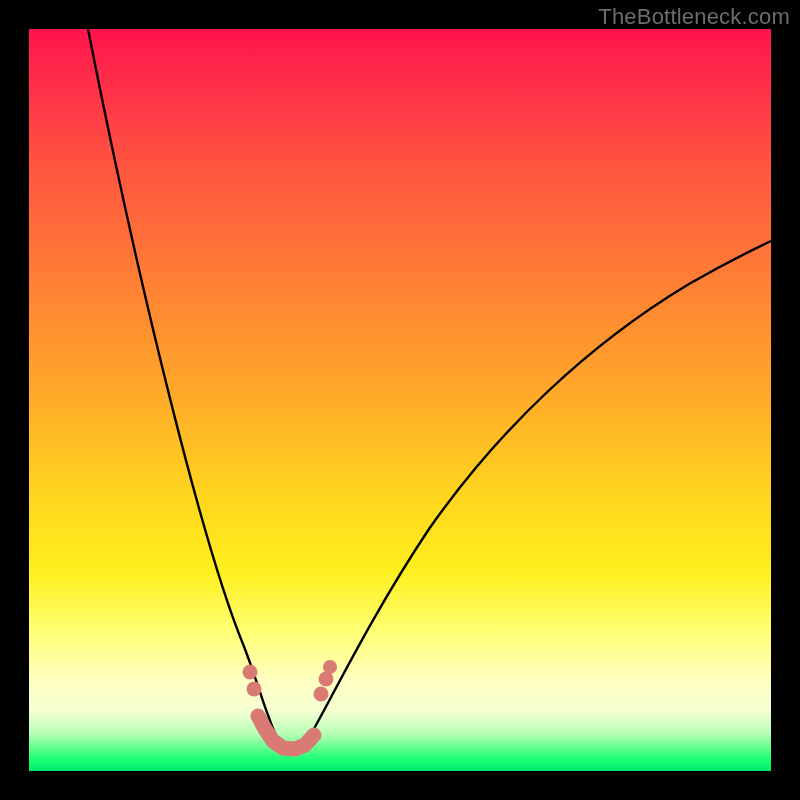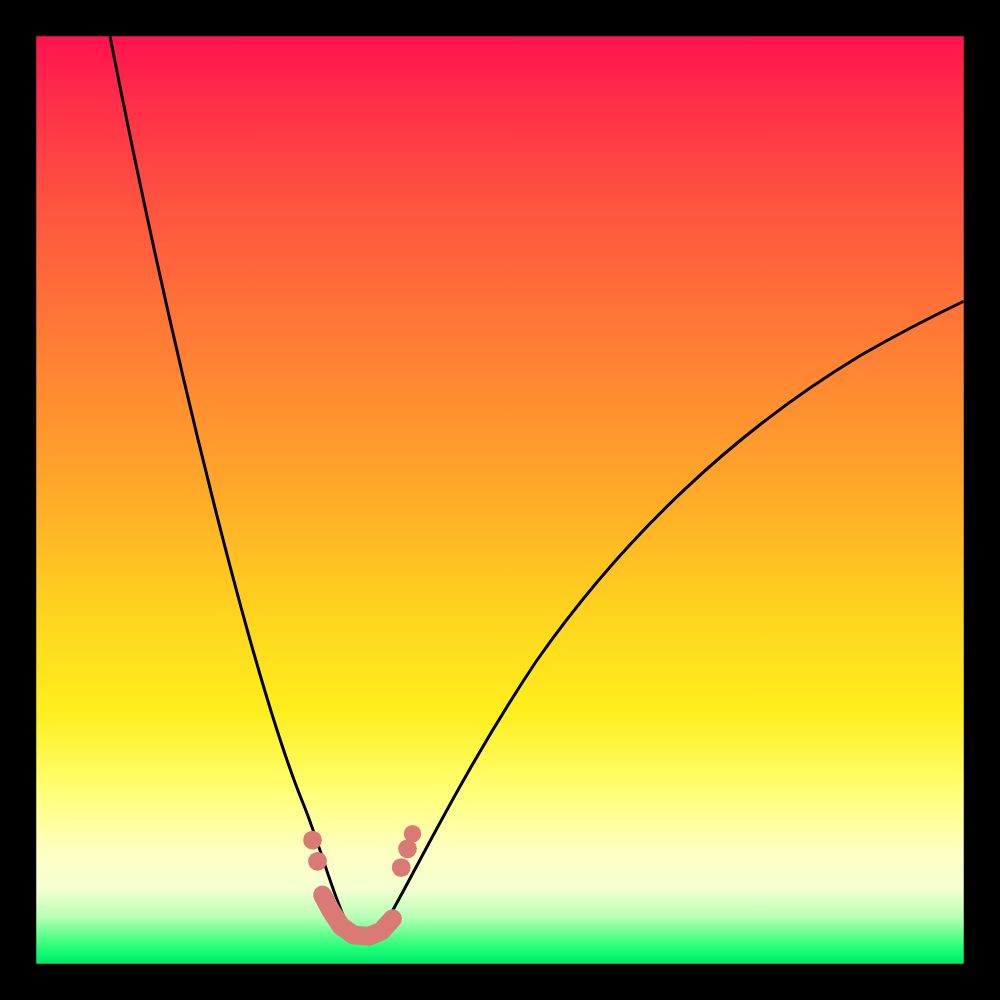--- a/index.html
+++ b/index.html
@@ -83,13 +83,14 @@
                L 276 716
                L 285 706"></path>
       <circle cx="221" cy="643" r="7.5" fill="#d97a74"></circle>
       <circle cx="225" cy="660" r="7.5" fill="#d97a74"></circle>
       <circle cx="292" cy="665" r="7.5" fill="#d97a74"></circle>
       <circle cx="297" cy="650" r="7.5" fill="#d97a74"></circle>
       <circle cx="301" cy="638" r="7" fill="#d97a74"></circle>
     </svg>
   </div>
 
+  <div class="watermark">TheBottleneck.com</div>
 </div>
 
 </body></html>

